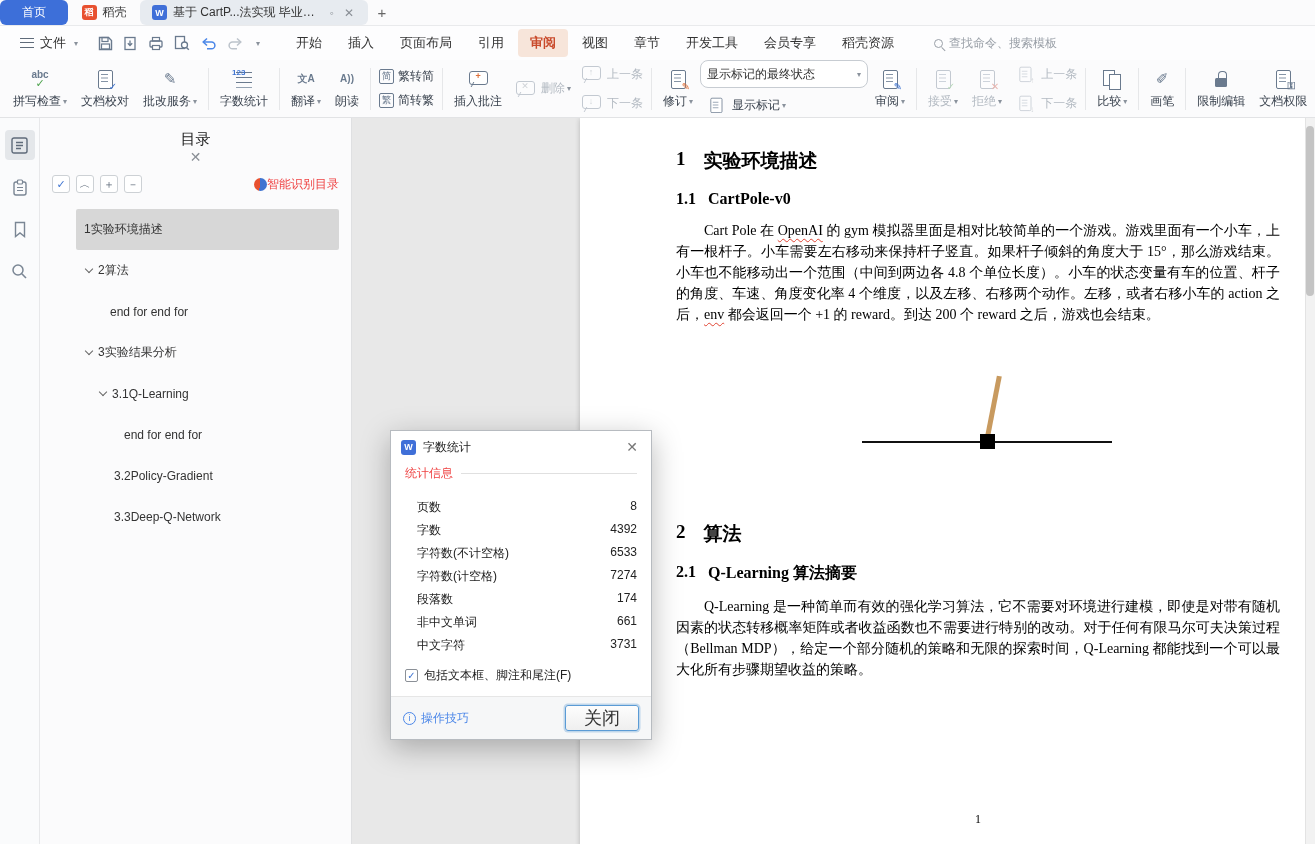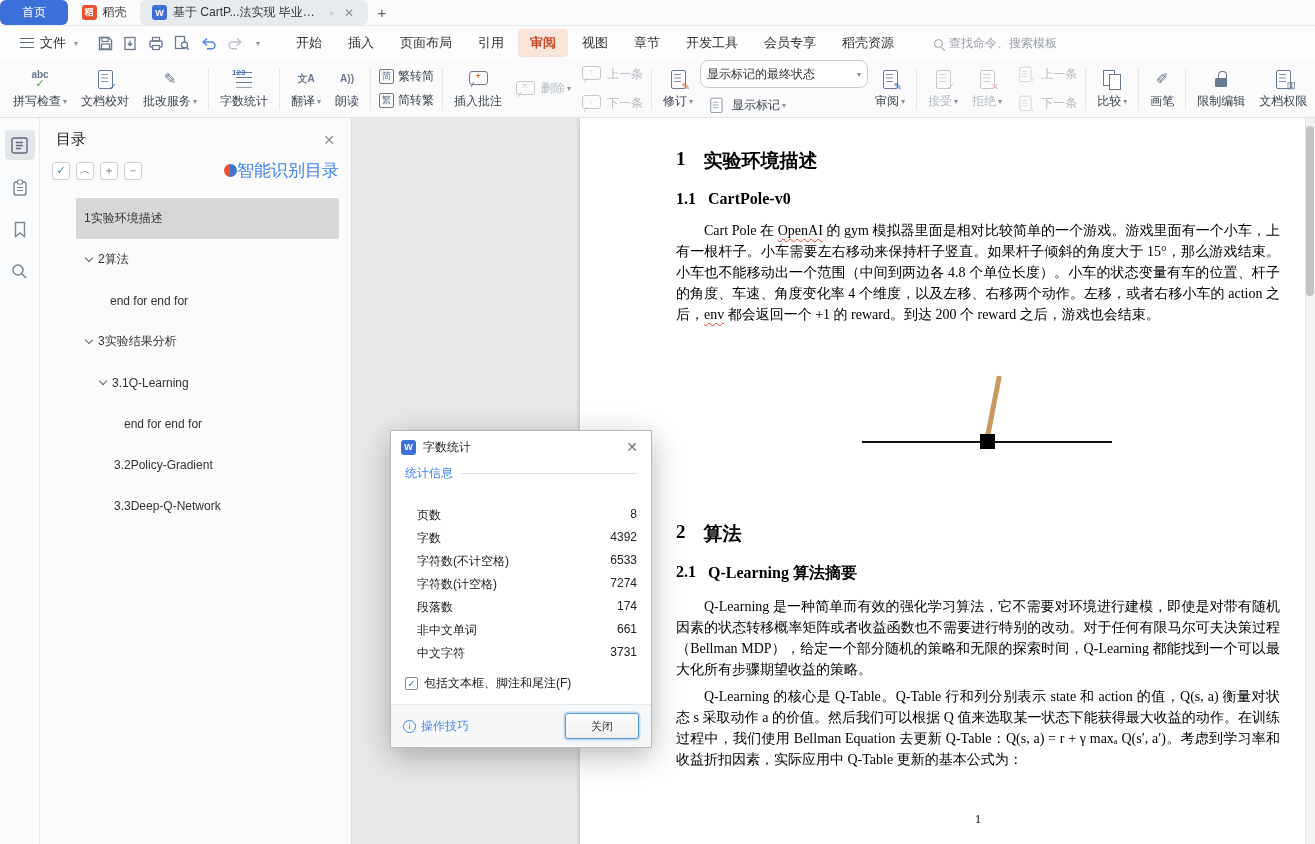--- a/index.html
+++ b/index.html
@@ -87,28 +87,28 @@
   .ov.orange { color:#e0703a; } .ov.blue { color:#3f74d1; } .ov.green { color:#4aa14a; } .ov.red { color:#cc4433; }
 
   
   .main { flex:1; display:flex; min-height:0; }
   .leftrail { width:40px; background:#fafbfc; border-right:1px solid #e7e8ea; display:flex; flex-direction:column;
     align-items:center; padding-top:12px; gap:12px; flex:none; }
   .rail-btn { width:30px; height:30px; border-radius:4px; display:flex; align-items:center; justify-content:center; }
   .rail-btn.active { background:#e4e7ea; }
 
   .tocpanel { width:312px; background:#fbfbfc; border-right:1px solid #dfe0e2; display:flex; flex-direction:column; flex:none; }
-  .toc-head { display:flex; align-items:center; justify-content:space-between; padding:12px 16px 6px; }
+  .toc-head { display:flex; align-items:center; padding:12px 16px 6px;flex-direction:column; }
   .toc-title { font-size:15px; color:#1b1b1b; }
   .toc-close { color:#8a8f96; font-size:14px; }
   .toc-tools { display:flex; align-items:center; padding:4px 12px 10px; gap:6px; }
   .tool-box { width:18px; height:18px; border:1px solid #cdd1d5; border-radius:3px; background:#fff;
     display:flex; align-items:center; justify-content:center; font-size:11px; color:#5f6b7a; }
   .tool-box .bluechk { color:#3f74d1; font-size:11px; }
-  .smart { margin-left:auto; display:flex; align-items:center; font-size:17px; color:#3b82f6; }
+  .smart { margin-left:auto; display:flex; align-items:center; font-size:12px; color:#ef4444; }
   .smart-ic { width:13px; height:13px; border-radius:50%; background:conic-gradient(#3f74d1 0 55%, #e8502f 55% 100%); }
   .toc-list { padding-top:6px; }
   .toc-item { height:41px; display:flex; align-items:center; font-size:12px; color:#333;
     margin:0 12px 0 36px; border-radius:2px; white-space:nowrap; }
   .toc-item.selected { background:#d7d7d7; }
   .chev { width:6px; height:6px; border-right:1.3px solid #666; border-bottom:1.3px solid #666;
     transform:rotate(45deg); margin-right:6px; margin-top:-3px; flex:none; }
 
   .docarea { flex:1; background:#e8e8e8; position:relative; overflow:hidden; min-width:0; }
   .page { position:absolute; left:228px; top:0; width:796px; height:900px; background:#fff;
@@ -132,32 +132,32 @@
   .bluedoc::after { content:""; position:absolute; left:2px; top:3px; width:7px; height:1.4px; background:#3f74d1;
     box-shadow:0 3.5px 0 #3f74d1, 0 7px 0 #3f74d1; }
 
   
   .dialog { position:absolute; left:390px; top:430px; width:262px; background:#fff;
     border:1px solid #b7bbc0; box-shadow:0 8px 28px rgba(0,0,0,.28); z-index:50; font-size:12px; }
   .dlg-title { height:32px; display:flex; align-items:center; gap:7px; padding:0 10px; }
   .dlg-title .name { flex:1; color:#222; }
   .dlg-x { color:#777; font-size:14px; padding:0 3px; }
   .dlg-body { padding:2px 14px 10px; }
-  .sect { display:flex; align-items:center; gap:8px; color:#3b82f6; margin-bottom:22px; }
+  .sect { display:flex; align-items:center; gap:8px; color:#ef4444; margin-bottom:14px; }
   .sect::after { content:""; flex:1; height:1px; background:#e0e0e0; }
   .stat-row { display:flex; justify-content:space-between; padding:3px 0 3px 12px; color:#222; }
   .chk-row { display:flex; align-items:center; gap:6px; margin:10px 0 2px; color:#222; }
   .cbox { width:13px; height:13px; border:1px solid #8b9097; border-radius:2px; display:flex;
     align-items:center; justify-content:center; font-size:10px; color:#3f74d1; background:#fff; flex:none; }
   .dlg-footer { display:flex; align-items:center; justify-content:space-between; padding:8px 12px;
     background:#f6f7f8; border-top:1px solid #e6e6e6; }
   .tips { display:flex; align-items:center; gap:5px; color:#4a86e8; }
   .info-i { width:13px; height:13px; border:1.2px solid #4a86e8; border-radius:50%; display:flex;
     align-items:center; justify-content:center; font-size:9px; color:#4a86e8; font-style:normal; flex:none; }
-  .btn-close { width:74px; height:26px; font-size:11px; color:#333; border:1px solid #5b9bd5; border-radius:3px;
+  .btn-close { width:74px; height:26px; font-size:18px; color:#333; border:1px solid #5b9bd5; border-radius:3px;
     background:linear-gradient(#fdfdfd,#efefef); box-shadow:0 0 0 1.5px rgba(91,155,213,.35); }
 </style>
 </head>
 <body>
 
 <div class="tabbar">
   <div class="tab tab-home">
     <span>首页</span>
   </div>
   <div class="tab tab-docer">
@@ -550,21 +550,20 @@
 
       <div class="h-big">
         <span>2</span>
           <span>算法</span>
       </div>
       <div class="h-sub">
         <span>2.1</span>
           <span>Q-Learning 算法摘要</span>
       </div>
       <p class="para">Q-Learning 是一种简单而有效的强化学习算法，它不需要对环境进行建模，即使是对带有随机因素的状态转移概率矩阵或者收益函数也不需要进行特别的改动。对于任何有限马尔可夫决策过程（Bellman MDP），给定一个部分随机的策略和无限的探索时间，Q-Learning 都能找到一个可以最大化所有步骤期望收益的策略。</p>
-      <p class="para">Q-Learning 的核心是 Q-Table。Q-Table 行和列分别表示 state 和 action 的值，Q(s, a) 衡量对状态 s 采取动作 a 的价值。然后我们可以根据 Q 值来选取某一状态下能获得最大收益的动作。在训练过程中，我们使用 Bellman Equation 去更新 Q-Table：Q(s, a) = r + γ maxₐ Q(s′, a′)。考虑到学习率和收益折扣因素，实际应用中 Q-Table 更新的基本公式为：</p>
 
       <div class="pagenum">1</div>
     </div>
 
     <div class="vscroll">
       <div class="vthumb"></div>
     </div>
   </div>
 </div>
 

